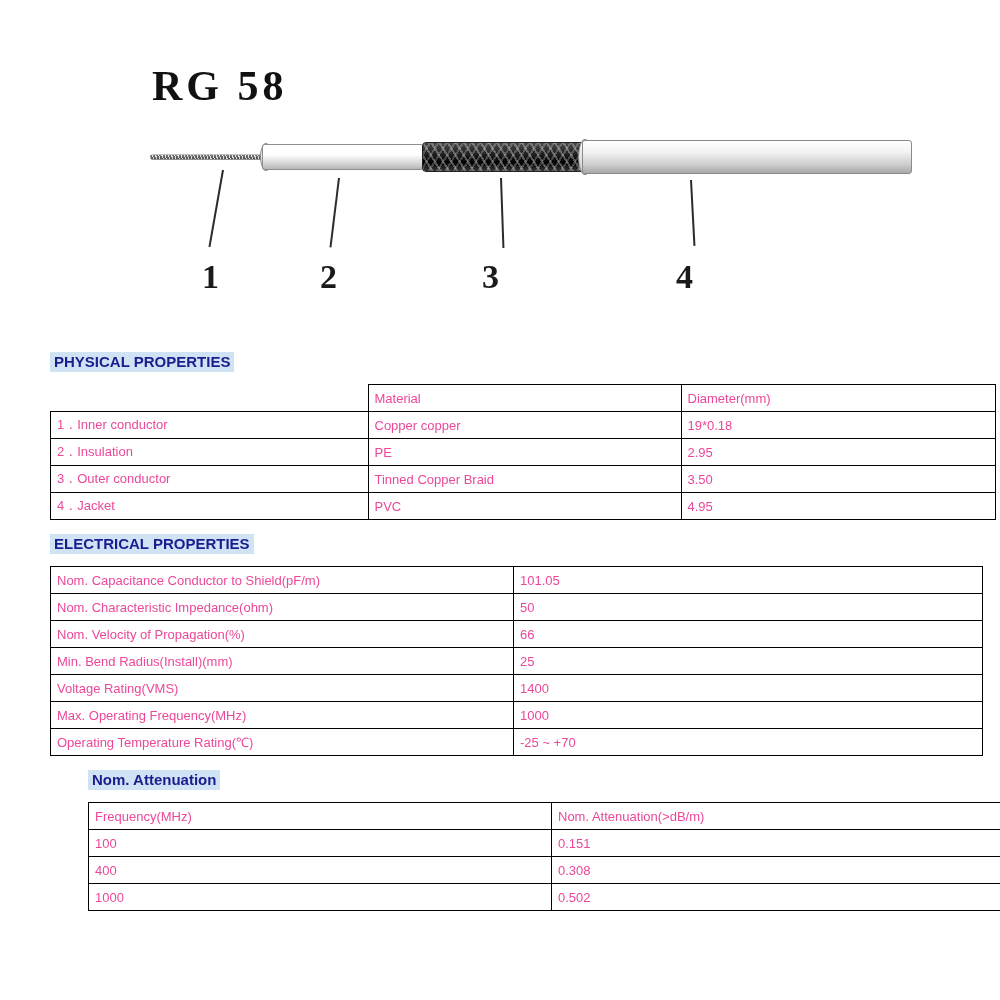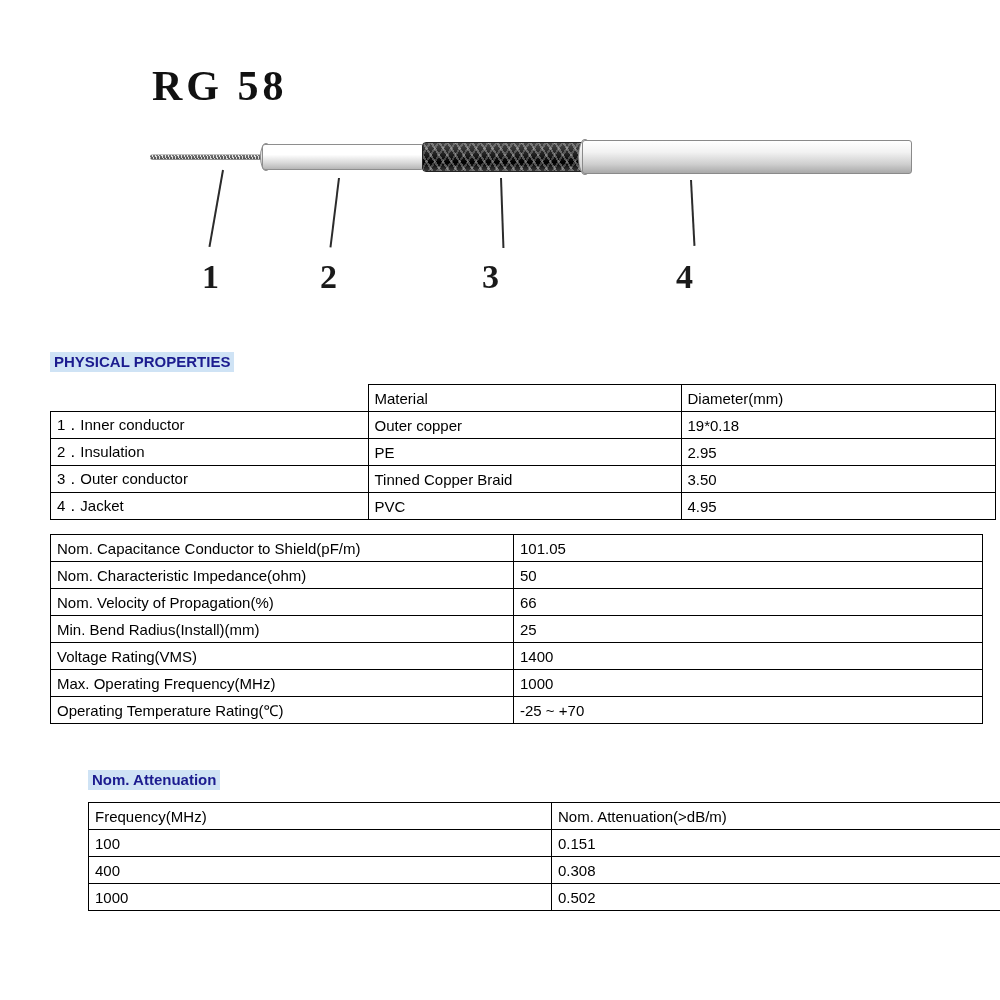--- a/index.html
+++ b/index.html
@@ -155,25 +155,25 @@
     padding: 1px 4px 2px 4px;
     margin-bottom: 12px;
   }
   table {
     border-collapse: collapse;
     width: 906px;
     table-layout: fixed;
   }
   td {
     border: 1px solid #000000;
-    font-size: 15px;
+    font-size: 13px;
     padding: 3px 6px;
     height: 20px;
     vertical-align: middle;
-    color: #000000;
+    color: #ec4899;
     overflow: hidden;
     white-space: nowrap;
     margin-top: 12px;
   }
   .blank-cell { border-top: none; border-left: none; }
   .c1 { width: 305px; }
   .c2 { width: 300px; }
   .c3 { width: 301px; }
   .e1 { width: 450px; }
   .e2 { width: 456px; }
@@ -208,21 +208,21 @@
   <span class="section-title">PHYSICAL PROPERTIES</span>
   <table>
     <tbody>
         <tr>
       <td class="c1 blank-cell"></td>
       <td class="c2">Material</td>
       <td class="c3">Diameter(mm)</td>
     </tr>
     <tr>
       <td class="c1">1．Inner conductor</td>
-      <td class="c2">Outer copper</td>
+      <td class="c2">Copper copper</td>
       <td class="c3">19*0.18</td>
     </tr>
     <tr>
       <td class="c1">2．Insulation</td>
       <td class="c2">PE</td>
       <td class="c3">2.95</td>
     </tr>
     <tr>
       <td class="c1">3．Outer conductor</td>
       <td class="c2">Tinned Copper Braid</td>
@@ -231,20 +231,21 @@
     <tr>
       <td class="c1">4．Jacket</td>
       <td class="c2">PVC</td>
       <td class="c3">4.95</td>
     </tr>
   </tbody>
     </table>
 </div>
 
 <div class="section" style="top:534px;">
+  <span class="section-title">ELECTRICAL PROPERTIES</span>
   <table>
     <tbody>
         <tr>
       <td class="e1">Nom. Capacitance Conductor to Shield(pF/m)</td>
       <td class="e2">101.05</td>
     </tr>
     <tr>
       <td class="e1">Nom. Characteristic Impedance(ohm)</td>
       <td class="e2">50</td>
     </tr>

